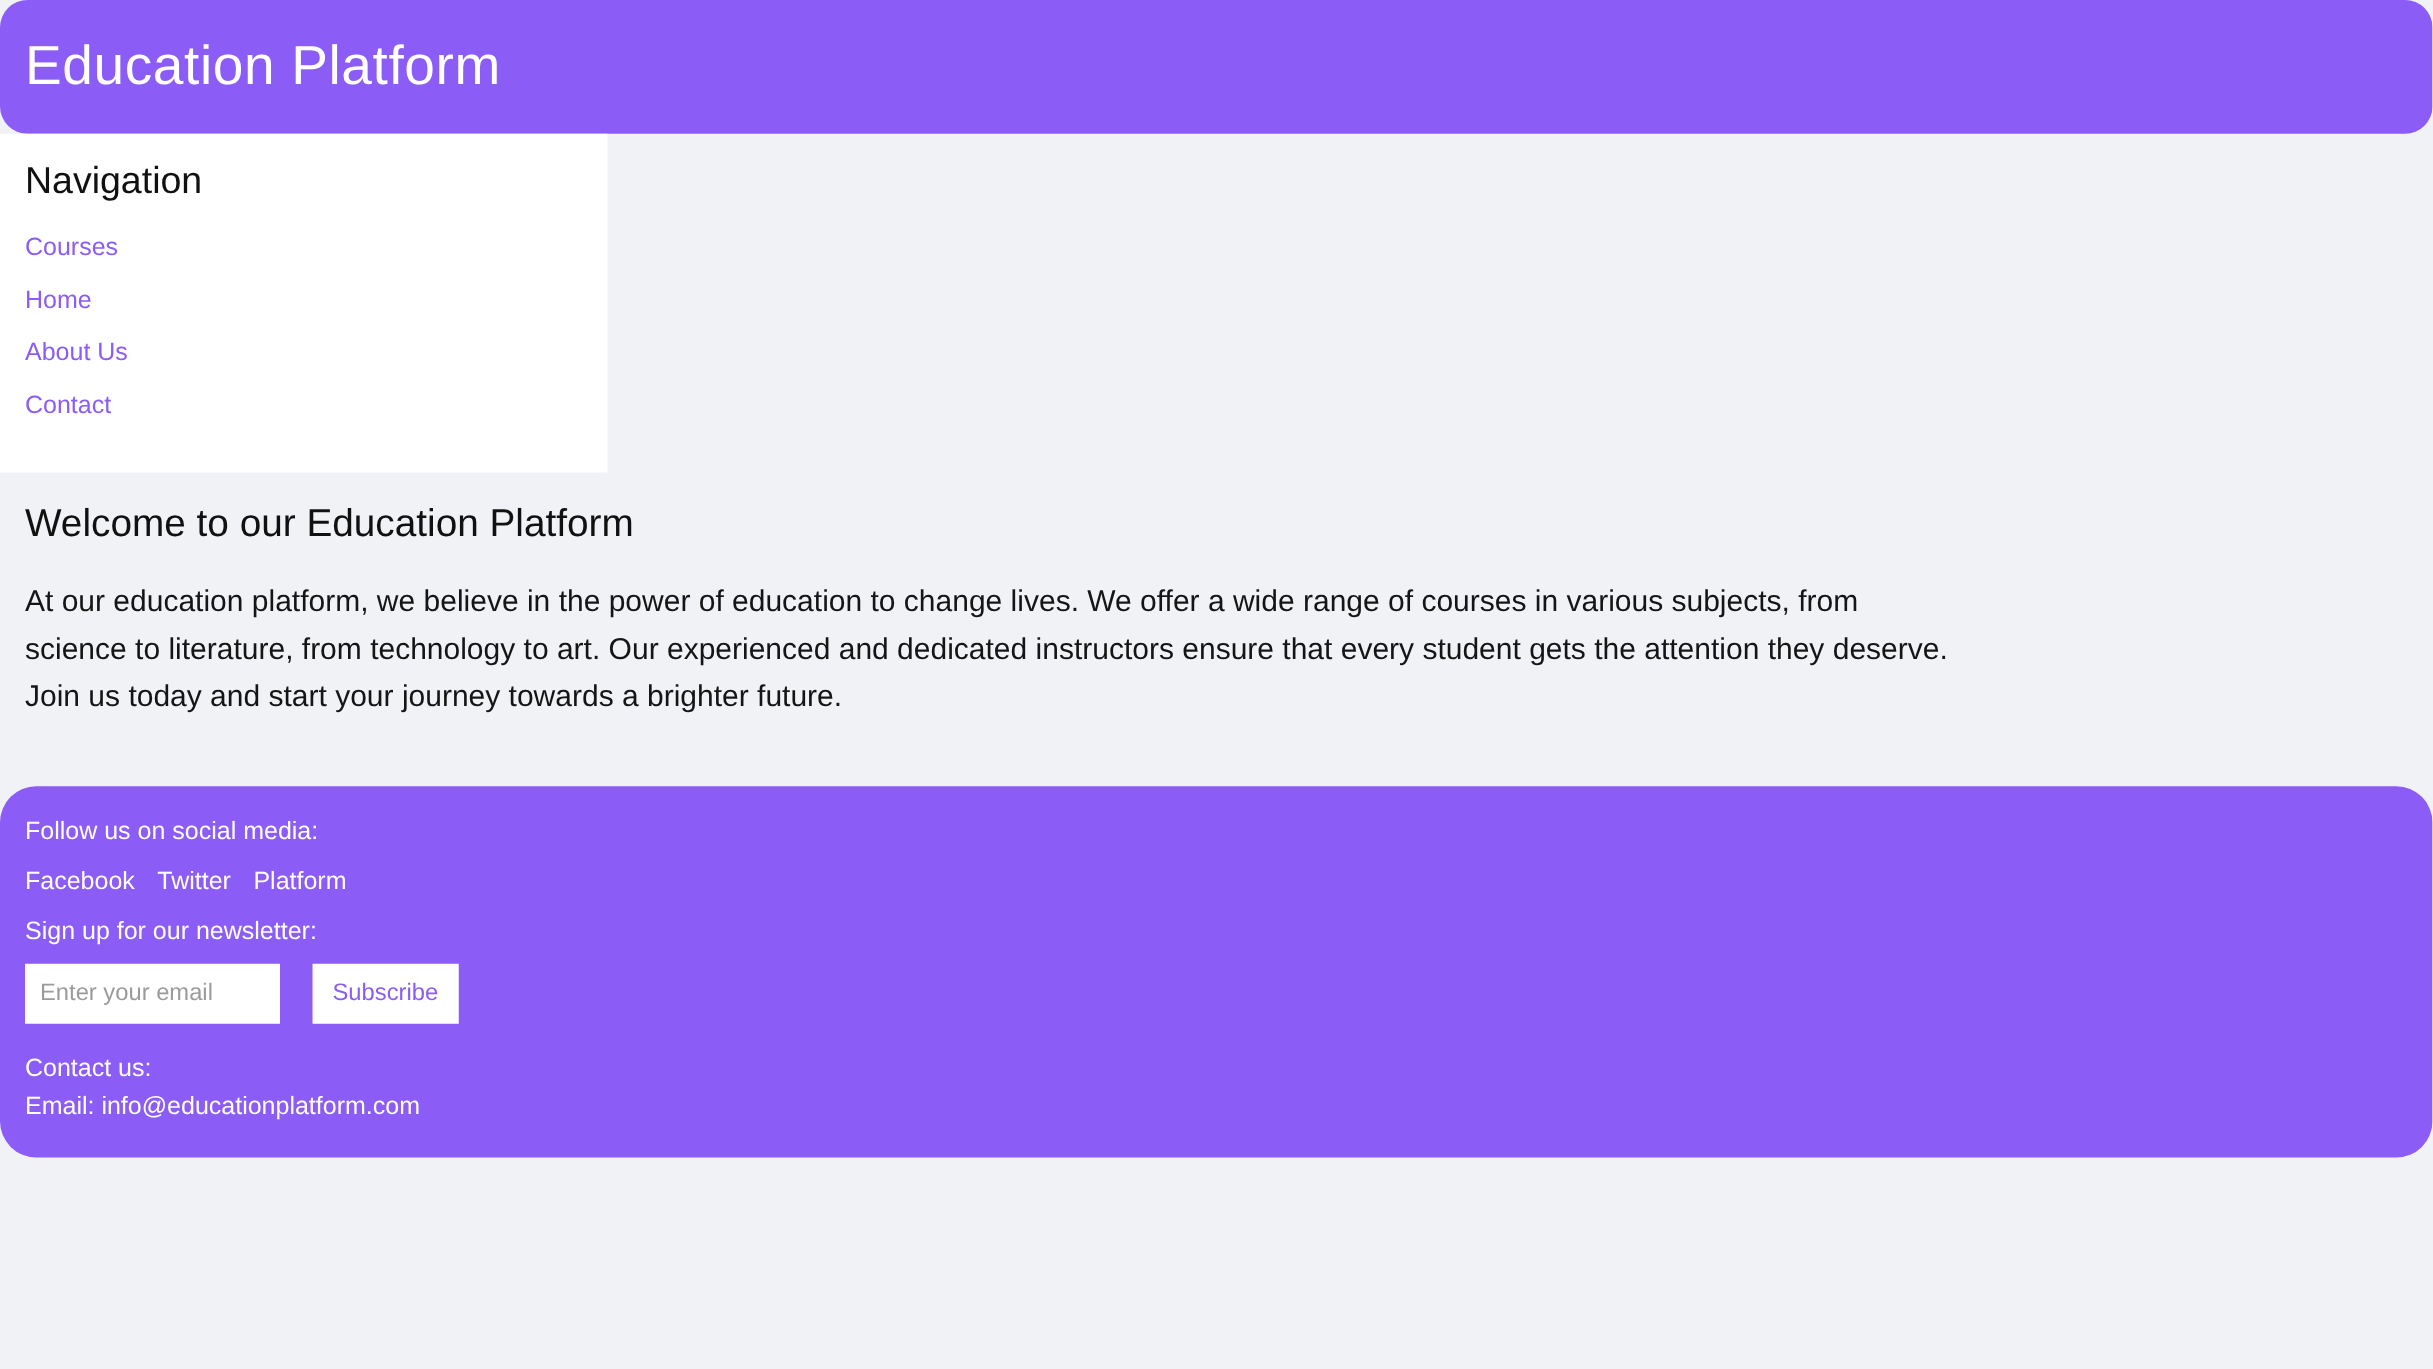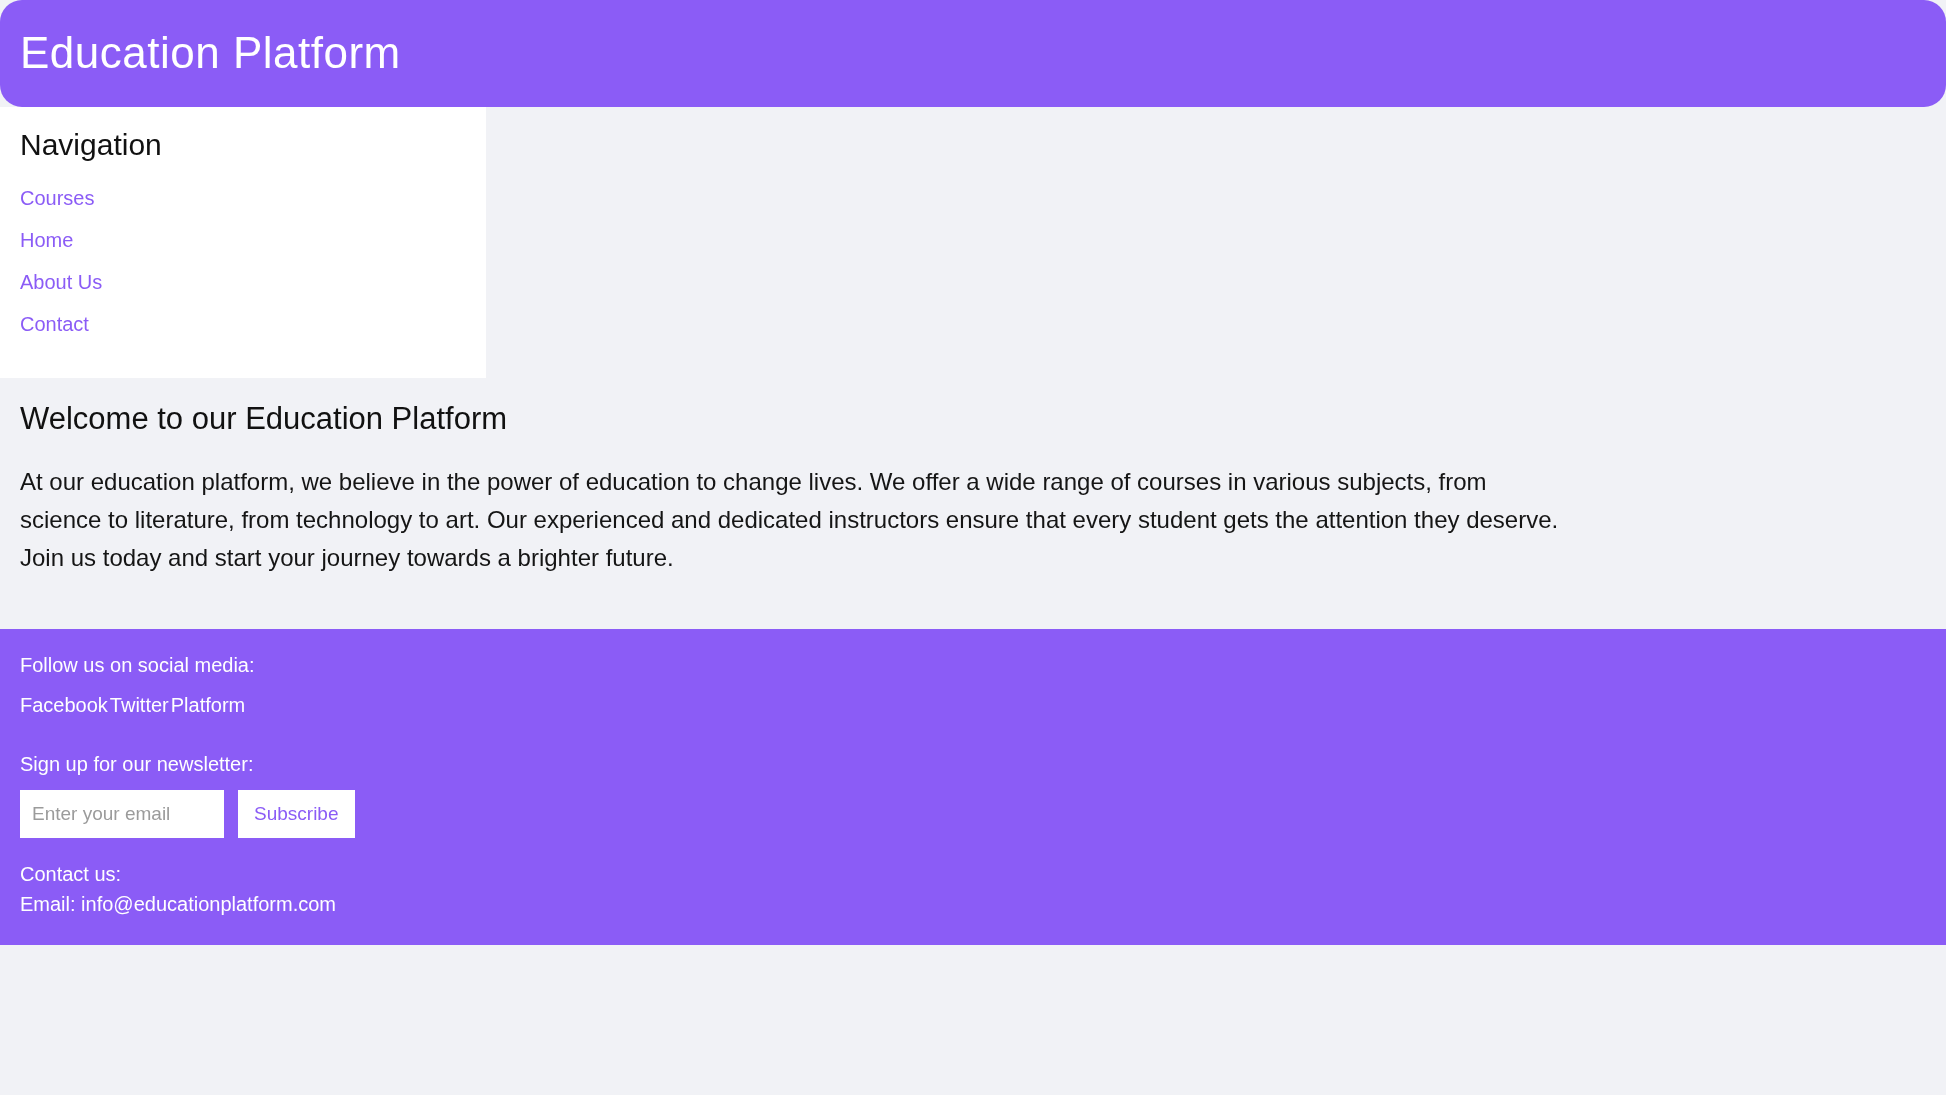--- a/index.html
+++ b/index.html
@@ -84,45 +84,46 @@
     color: #151515;
     max-width: 1560px;
   }
 
   
   .site-footer {
     background: #8b5cf6;
     color: #ffffff;
     padding: 22px 20px 26px 20px;
     margin-top: 22px;
+    border-radius: 29px;
   }
   .footer-label {
     margin: 0 0 12px 0;
     font-size: 20px;
     line-height: 1.4;
     color: #ffffff;
   }
   .social-links {
-    margin: 0 0 31px 0;
+    margin: 0 0 12px 0;
     display: flex;
-    gap: 2px;
+    gap: 18px;
     flex-wrap: wrap;
   }
   .social-link {
     color: #ffffff;
     text-decoration: none;
     font-size: 20px;
     line-height: 1.4;
   }
 
   .newsletter-form {
     margin: 0 0 22px 0;
     display: flex;
     align-items: stretch;
-    gap: 14px;
+    gap: 26px;
   }
   .email-input {
     width: 204px;
     height: 48px;
     border: none;
     outline: none;
     padding: 0 12px;
     font-size: 19px;
     font-family: "Liberation Sans", sans-serif;
     color: #333333;

